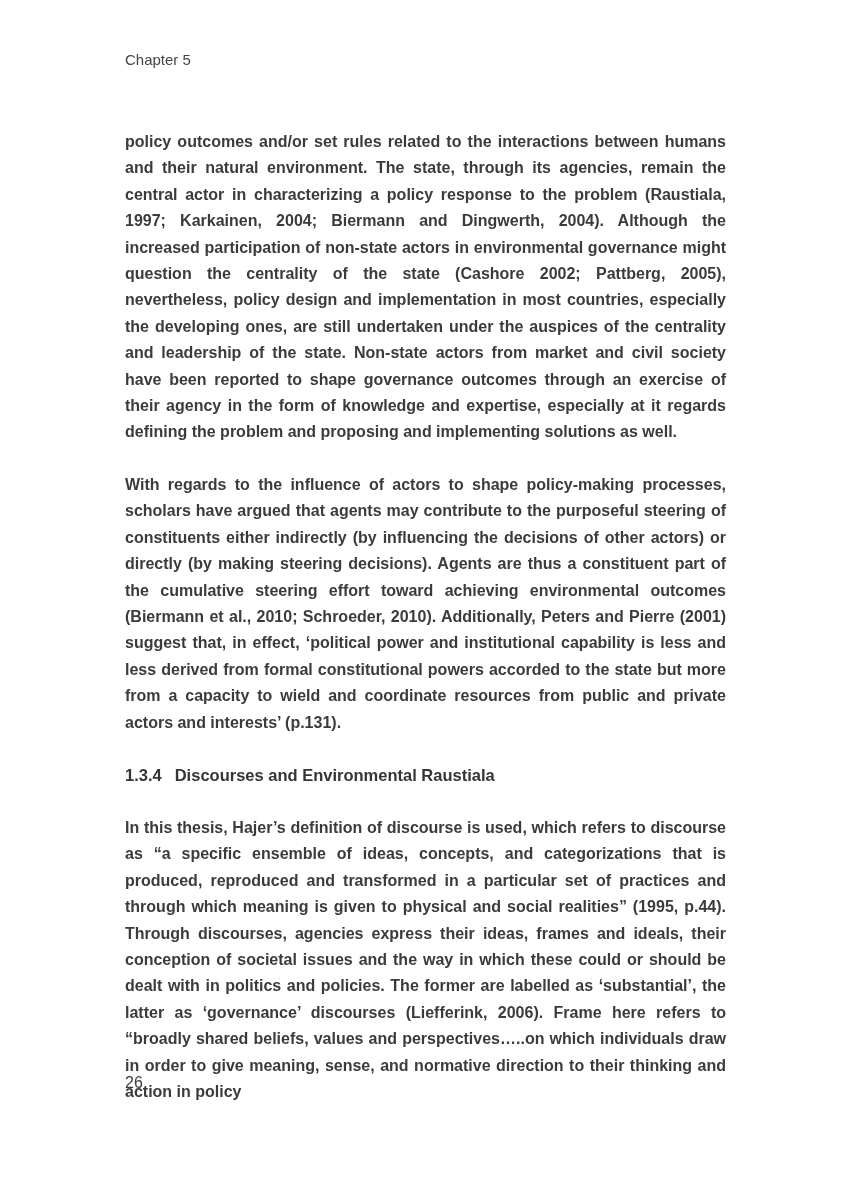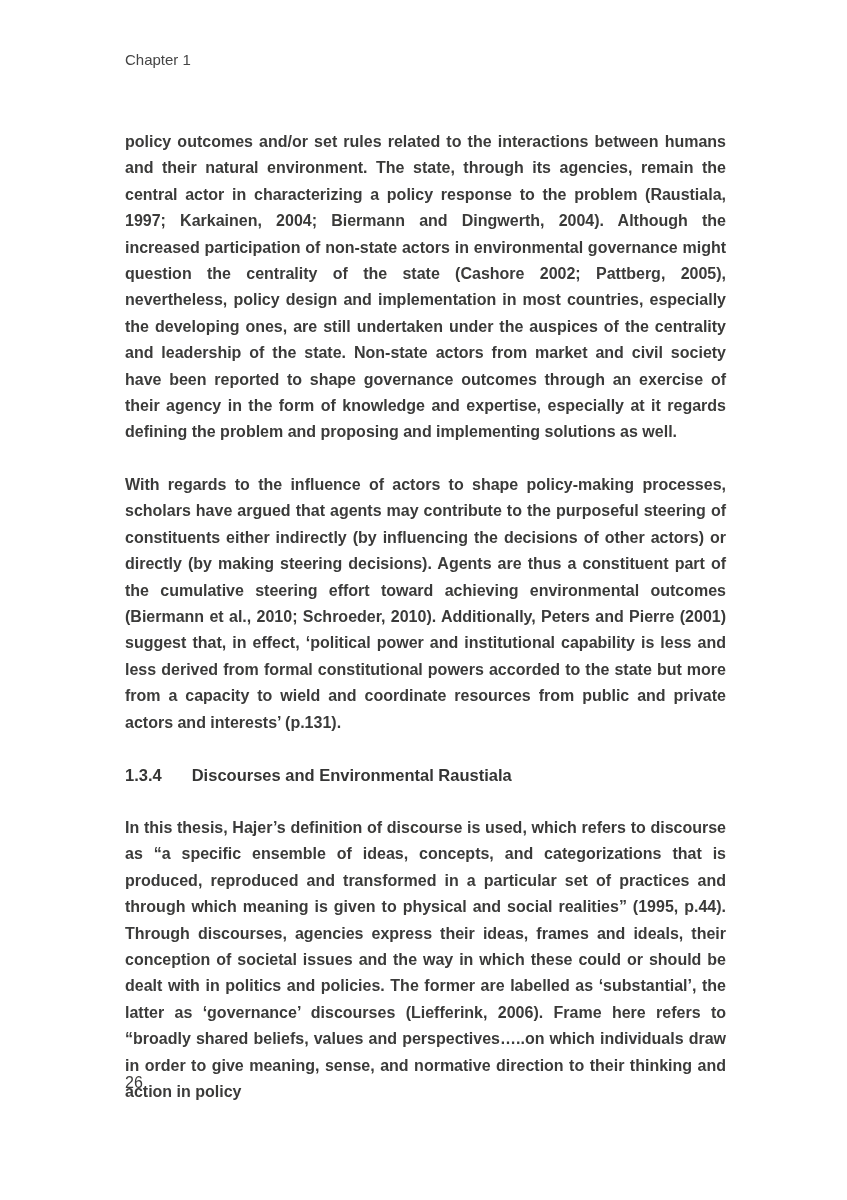--- a/index.html
+++ b/index.html
@@ -42,37 +42,37 @@
   .section-heading {
     margin: 0 0 27px 0;
     font-size: 16.5px;
     line-height: 26px;
     font-weight: bold;
     color: #353534;
     text-align: left;
   }
   .section-heading .sec-num {
     display: inline-block;
-    margin-right: 30px;
+    margin-right: 13px;
   }
   .page-footer {
     position: absolute;
     top: 1074px;
     left: 125px;
     font-size: 16px;
     color: #3b3b3a;
   }
 </style>
 </head>
 <body>
 
 <div class="page">
 
   <div class="running-header">
-    <span>Chapter 1</span>
+    <span>Chapter 5</span>
   </div>
 
   <div class="text-column">
 
     <p class="para">policy outcomes and/or set rules related to the interactions between humans and their natural environment. The state, through its agencies, remain the central actor in characterizing a policy response to the problem (Raustiala, 1997; Karkainen, 2004; Biermann and Dingwerth, 2004). Although the increased participation of non-state actors in environmental governance might question the centrality of the state (Cashore 2002; Pattberg, 2005), nevertheless, policy design and implementation in most countries, especially the developing ones, are still undertaken under the auspices of the centrality and leadership of the state. Non-state actors from market and civil society have been reported to shape governance outcomes through an exercise of their agency in the form of knowledge and expertise, especially at it regards defining the problem and proposing and implementing solutions as well.</p>
 
     <p class="para">With regards to the influence of actors to shape policy-making processes, scholars have argued that agents may contribute to the purposeful steering of constituents either indirectly (by influencing the decisions of other actors) or directly (by making steering decisions). Agents are thus a constituent part of the cumulative steering effort toward achieving environmental outcomes (Biermann et al., 2010; Schroeder, 2010). Additionally, Peters and Pierre (2001) suggest that, in effect, ‘political power and institutional capability is less and less derived from formal constitutional powers accorded to the state but more from a capacity to wield and coordinate resources from public and private actors and interests’ (p.131).</p>
 
     <h2 class="section-heading">
       <span class="sec-num">1.3.4</span><span>Discourses and Environmental Raustiala</span>

